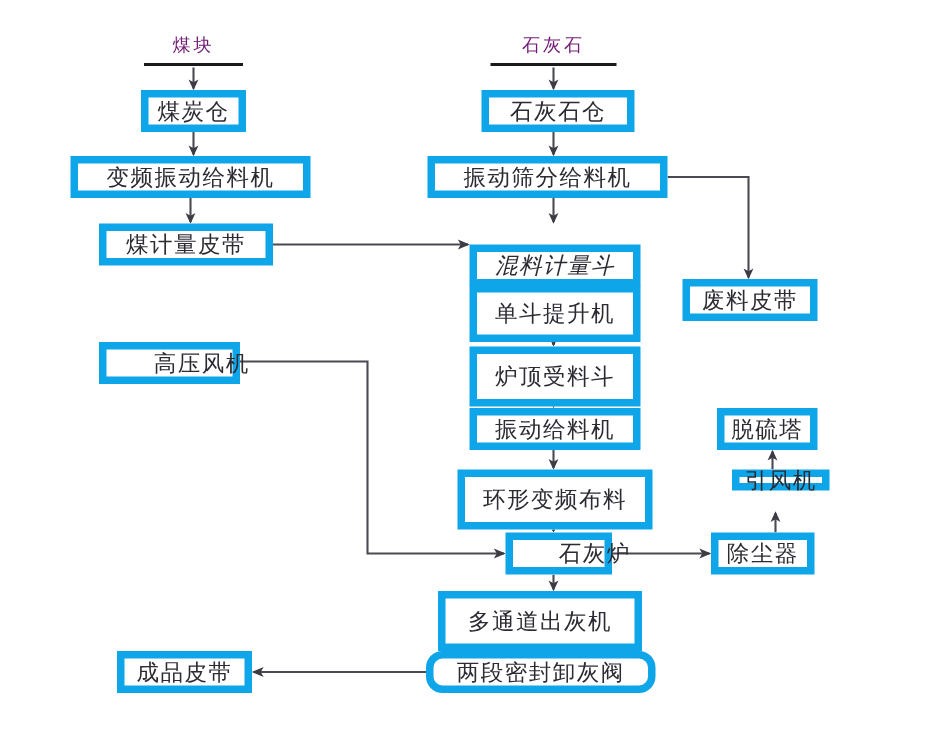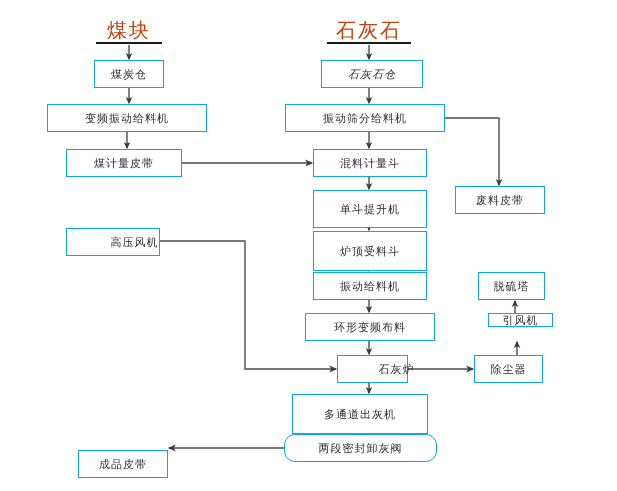--- a/index.html
+++ b/index.html
@@ -11,39 +11,39 @@
     position: relative;
     width: 617px;
     height: 491px;
     background: #ffffff;
     overflow: hidden;
     font-family: "DejaVu Serif", "Liberation Serif", serif;
   }
   .node {
     position: absolute;
     box-sizing: border-box;
-    border: 1px solid #0ea5e9;
+    border: 5px solid #0ea5e9;
     background: #ffffff;
     color: #2b2b33;
-    font-size: 11px;
+    font-size: 15px;
     line-height: 1;
     display: flex;
     align-items: center;
     justify-content: center;
     letter-spacing: 1px;
     white-space: nowrap;
     font-family: "DejaVu Serif", "Liberation Serif", serif;
   }
   .title-node {
     position: absolute;
     box-sizing: border-box;
     border: none;
     background: transparent;
-    color: #c2410c;
-    font-size: 20px;
+    color: #701a75;
+    font-size: 12px;
     line-height: 1;
     display: flex;
     align-items: center;
     justify-content: center;
     letter-spacing: 2px;
     white-space: nowrap;
     border-bottom: 2px solid #1a1a1a;
     font-family: "DejaVu Serif", "Liberation Serif", serif;
   }
   #edge-layer {
@@ -107,30 +107,30 @@
   </svg>
 
   <div class="title-node" style="left:96px;top:18px;width:66px;height:26px;">煤块</div>
   <div class="title-node" style="left:327px;top:18px;width:84px;height:26px;">石灰石</div>
 
   <div class="node" style="left:94px;top:60px;width:70px;height:28px;">煤炭仓</div>
   <div class="node" style="left:47px;top:104px;width:160px;height:28px;">变频振动给料机</div>
   <div class="node" style="left:66px;top:149px;width:116px;height:28px;">煤计量皮带</div>
   <div class="node" style="left:66px;top:228px;width:94px;height:28px;padding-left:43px;">高压风机</div>
 
-  <div class="node" style="left:321px;top:60px;width:102px;height:28px;font-style:italic;">石灰石仓</div>
+  <div class="node" style="left:321px;top:60px;width:102px;height:28px;">石灰石仓</div>
   <div class="node" style="left:285px;top:104px;width:160px;height:28px;">振动筛分给料机</div>
-  <div class="node" style="left:313px;top:149px;width:114px;height:28px;">混料计量斗</div>
+  <div class="node" style="left:313px;top:163px;width:114px;height:28px;font-style:italic;">混料计量斗</div>
   <div class="node" style="left:313px;top:190px;width:114px;height:38px;">单斗提升机</div>
   <div class="node" style="left:313px;top:231px;width:114px;height:40px;">炉顶受料斗</div>
   <div class="node" style="left:313px;top:272px;width:114px;height:28px;">振动给料机</div>
-  <div class="node" style="left:305px;top:313px;width:130px;height:28px;">环形变频布料</div>
+  <div class="node" style="left:305px;top:313px;width:130px;height:40px;">环形变频布料</div>
   <div class="node" style="left:337px;top:355px;width:71px;height:28px;padding-left:48px;">石灰炉</div>
   <div class="node" style="left:292px;top:394px;width:136px;height:40px;">多通道出灰机</div>
   <div class="node" style="left:284px;top:434px;width:153px;height:28px;border-radius:11px;">两段密封卸灰阀</div>
-  <div class="node" style="left:78px;top:434px;width:90px;height:28px;margin-top:16px;">成品皮带</div>
+  <div class="node" style="left:78px;top:434px;width:90px;height:28px;">成品皮带</div>
 
   <div class="node" style="left:455px;top:186px;width:90px;height:28px;">废料皮带</div>
   <div class="node" style="left:474px;top:355px;width:69px;height:28px;">除尘器</div>
   <div class="node" style="left:488px;top:313px;width:65px;height:14px;">引风机</div>
   <div class="node" style="left:478px;top:272px;width:67px;height:28px;">脱硫塔</div>
 
 </div>
 
 </body></html>

